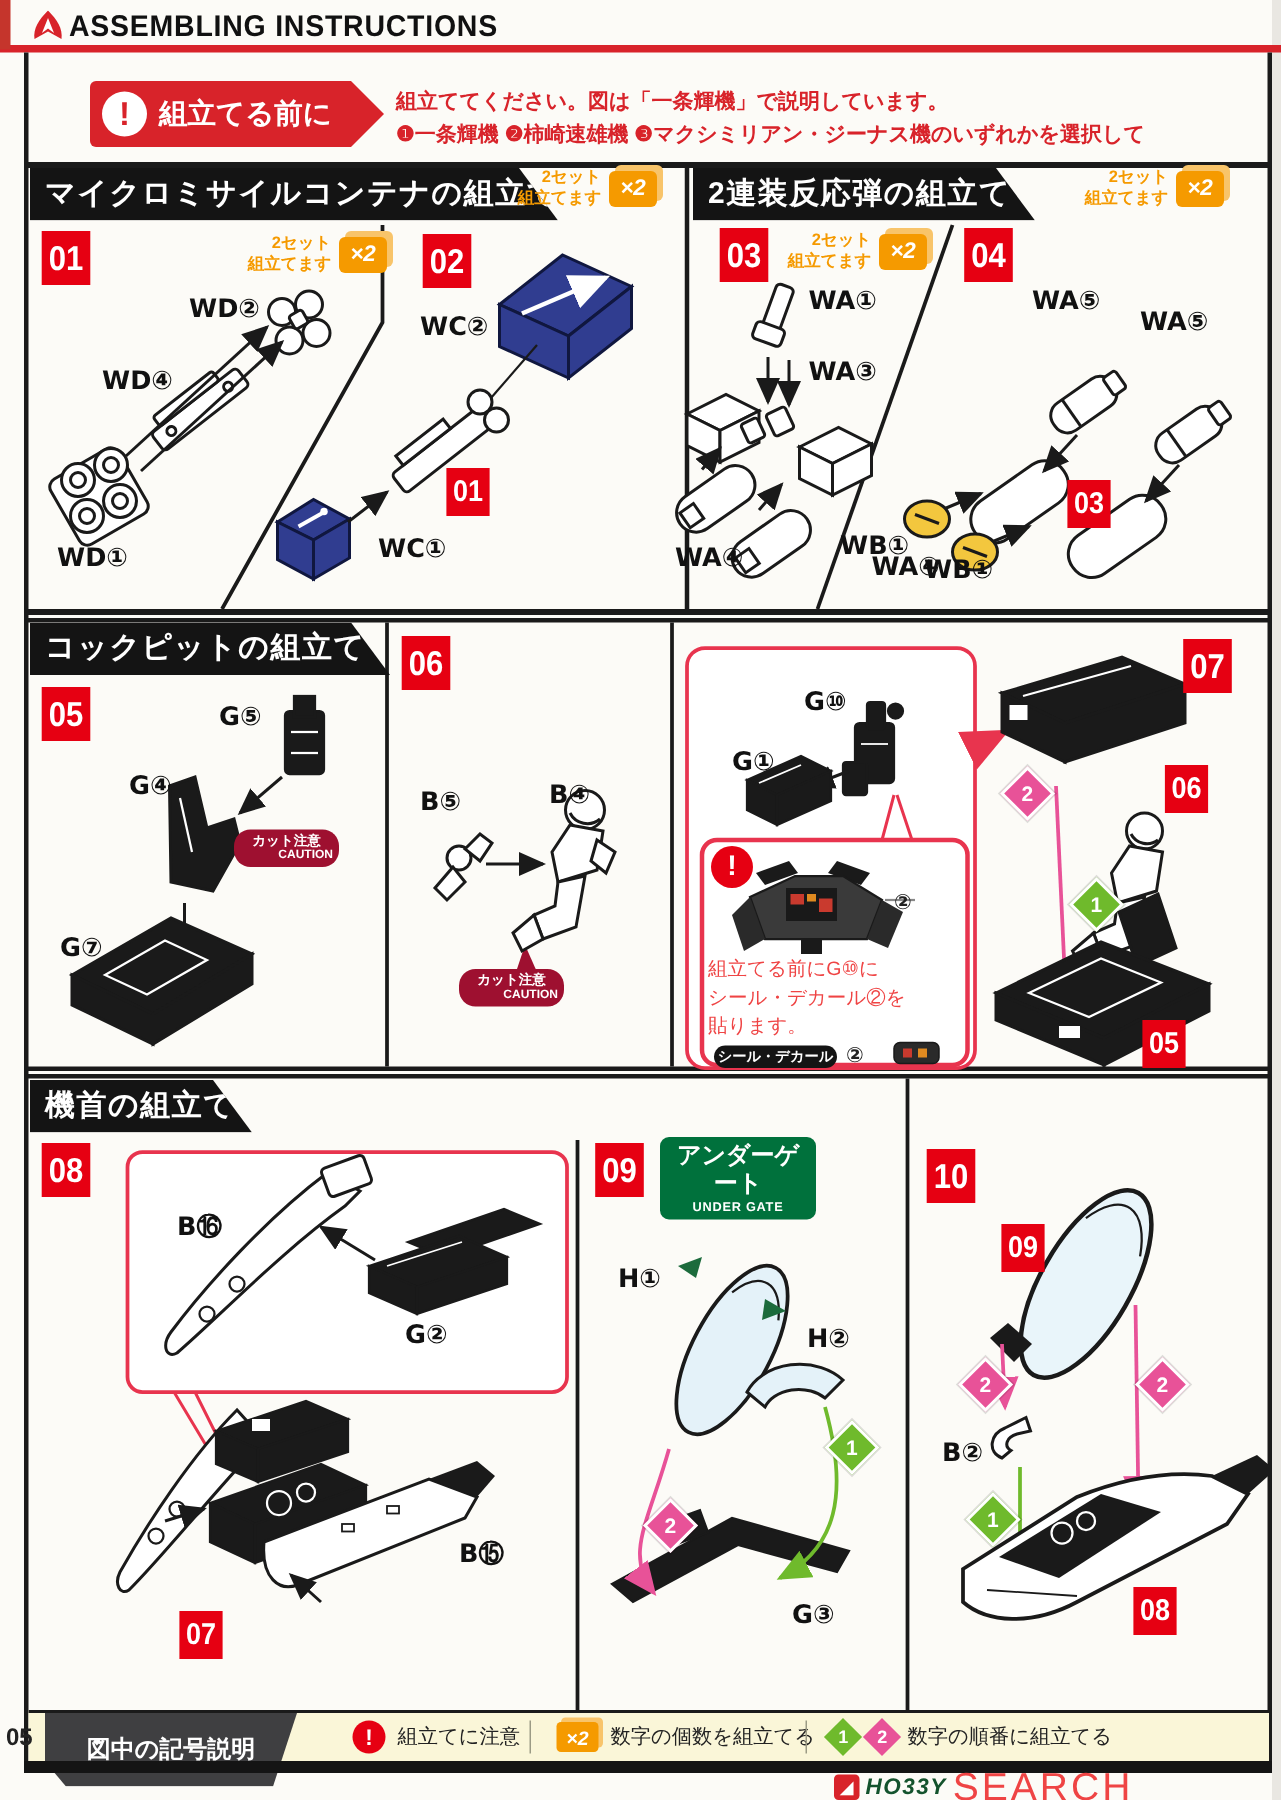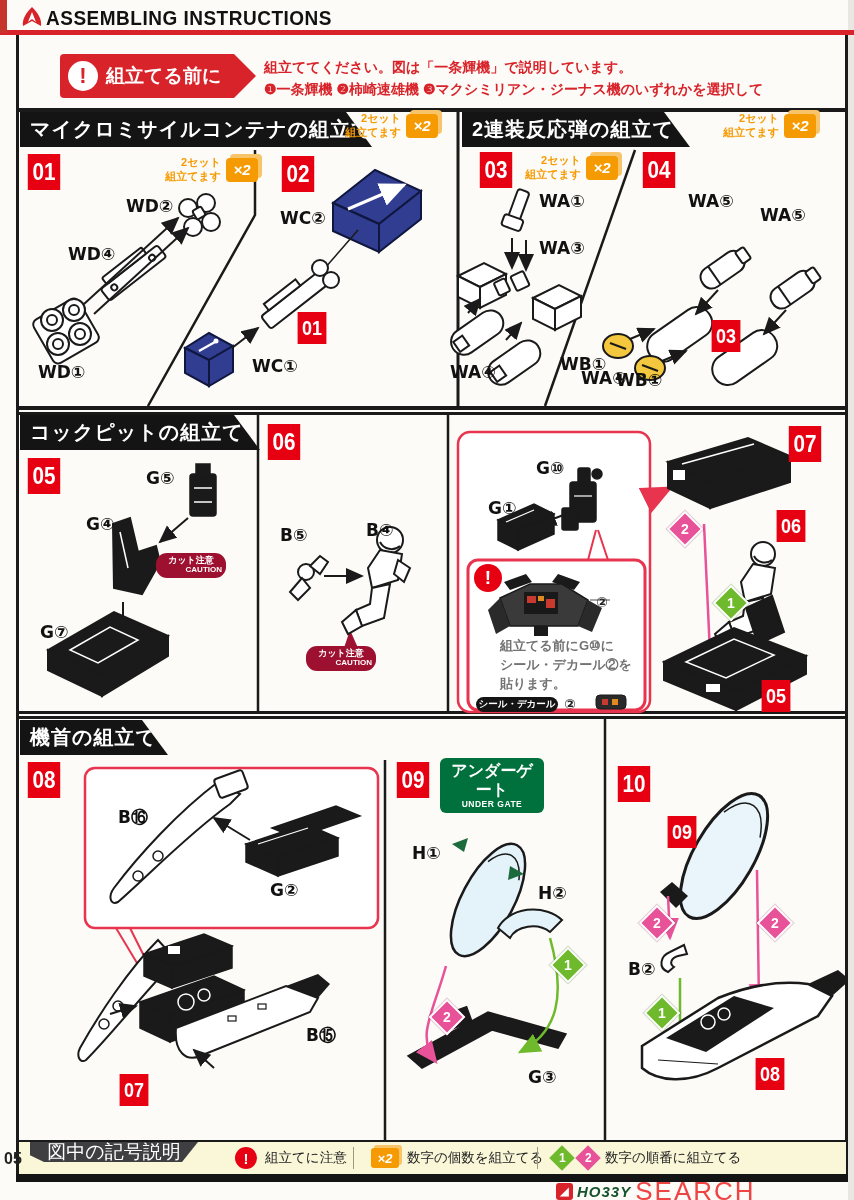--- a/index.html
+++ b/index.html
@@ -47,28 +47,28 @@
   .ugate{background:#00713c;color:#fff;border-radius:6px;text-align:center;line-height:1.2;
     padding:3px 6px;width:92px;}
   .ugate .jp{font-size:16px;font-weight:bold;}
   .ugate .en{font-size:8.5px;font-weight:bold;letter-spacing:.5px;}
   .dia{width:22px;height:22px;transform:rotate(45deg);display:flex;align-items:center;justify-content:center;
     border:2px solid #fff;box-shadow:0 0 0 1px rgba(0,0,0,.12);}
   .dia span{transform:rotate(-45deg);color:#fff;font-weight:bold;font-size:14px;}
   .dia.pink{background:#e85298;} .dia.green{background:#6fba2c;}
   .excl-s{width:28px;height:28px;border-radius:50%;background:#e60012;color:#fff;font-weight:bold;
     font-size:19px;display:flex;align-items:center;justify-content:center;}
-  .co-text{font-size:13px;font-weight:bold;color:#737373;line-height:19px;white-space:nowrap;margin-left:28px;}
+  .co-text{font-size:13px;font-weight:normal;color:#ef4444;line-height:19px;white-space:nowrap;}
   .pill{background:#141414;color:#fff;font-size:9.5px;font-weight:bold;border-radius:8px;
     height:15px;display:flex;align-items:center;justify-content:center;width:82px;}
   .circ2{font-family:"DejaVu Sans",sans-serif;font-weight:bold;font-size:14px;color:#222;}
   
   .legend{left:19px;top:1140px;width:827px;height:34px;background:#faf6d8;border-top:2px solid #1a1a1a;box-sizing:border-box;}
-  .l-dark{left:11px;top:0;width:168px;height:20px;background:#3f3f41;color:#fff;font-weight:normal;
-    font-size:19px;display:flex;align-items:center;justify-content:center;
+  .l-dark{left:11px;top:0;width:168px;height:49px;background:#3f3f41;color:#fff;font-weight:bold;
+    font-size:16px;display:flex;align-items:center;justify-content:center;
     clip-path:polygon(0 0,100% 0,calc(100% - 16px) 100%,14px 100%,0 66%);}
   .l-item{display:flex;align-items:center;gap:8px;height:32px;}
   .l-text{font-size:13.5px;font-weight:normal;color:#222;white-space:nowrap;}
   .l-div{width:1px;height:22px;background:#9b9b85;top:5px;}
   .l-excl{width:22px;height:22px;border-radius:50%;background:#e60012;color:#fff;font-weight:bold;
     font-size:15px;display:flex;align-items:center;justify-content:center;}
   .l-x2{background:#f59a00;color:#fff;font-weight:bold;font-style:italic;font-size:13px;width:28px;height:20px;
     display:flex;align-items:center;justify-content:center;border-radius:3px;box-shadow:3px -3px 0 #f8c46a;}
   .l-dia{width:18px;height:18px;transform:rotate(45deg);display:flex;align-items:center;justify-content:center;}
   .l-dia span{transform:rotate(-45deg);color:#fff;font-weight:bold;font-size:12px;}

